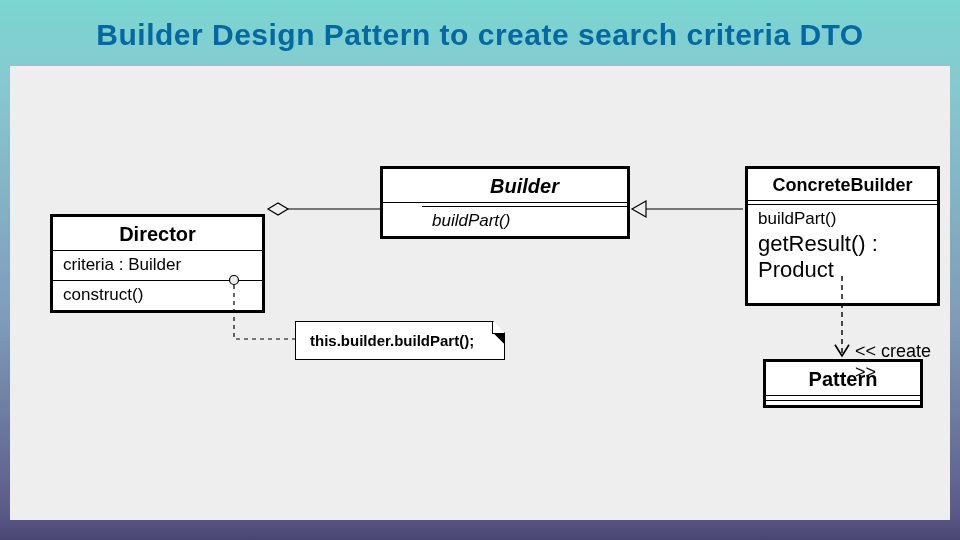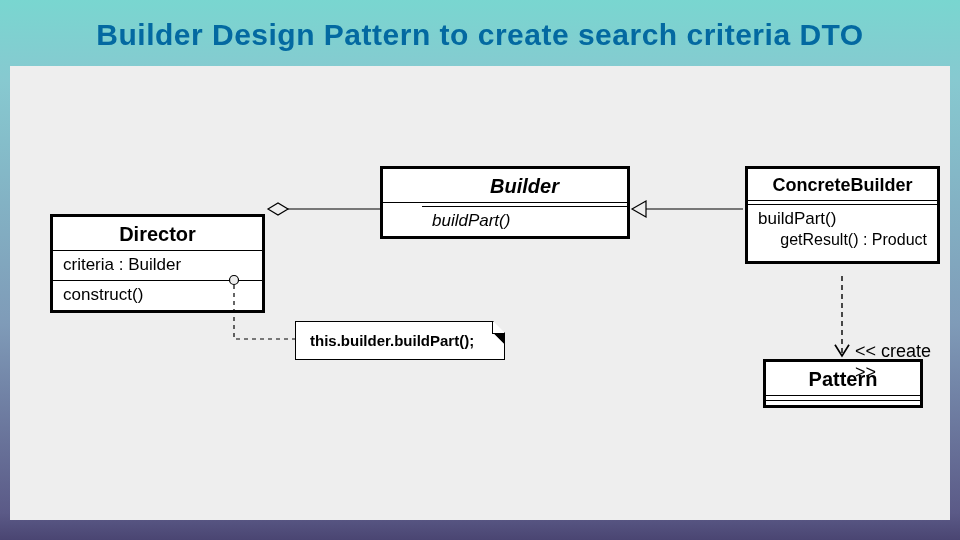--- a/index.html
+++ b/index.html
@@ -84,21 +84,21 @@
   <div class="umlClass bold" style="left:370px; top:100px; width:250px; border:3px solid #000;">
     <div class="head italic">Builder</div>
     <div class="sect" style="min-height:4px;padding:0 10px;"></div>
     <div class="sect italic">buildPart()</div>
   </div>
 
   <div class="umlClass bold" style="left:735px; top:100px; width:195px; border:3px solid #000;">
     <div class="head" style="font-size:18px;">ConcreteBuilder</div>
     <div class="sect" style="min-height:4px;padding:0 10px;"></div>
     <div class="sect" style="padding-bottom:2px;">buildPart()</div>
-    <div style="padding:0 10px 12px 10px;font-size:16px;text-align:right;">getResult() : Product</div>
+    <div style="padding:0 10px 20px 10px;font-size:22px;">getResult() : Product</div>
   </div>
 
   <div class="umlClass bold" style="left:753px; top:293px; width:160px; border:3px solid #000;">
     <div class="head">Pattern</div>
     <div class="sect" style="min-height:5px;padding:0 10px;"></div>
     <div class="sect" style="min-height:5px;padding:0 10px;"></div>
   </div>
 
   <div class="noteBox" style="left:285px; top:255px; width:210px;font-weight:bold;">
     <span>this.builder.buildPart();</span>

